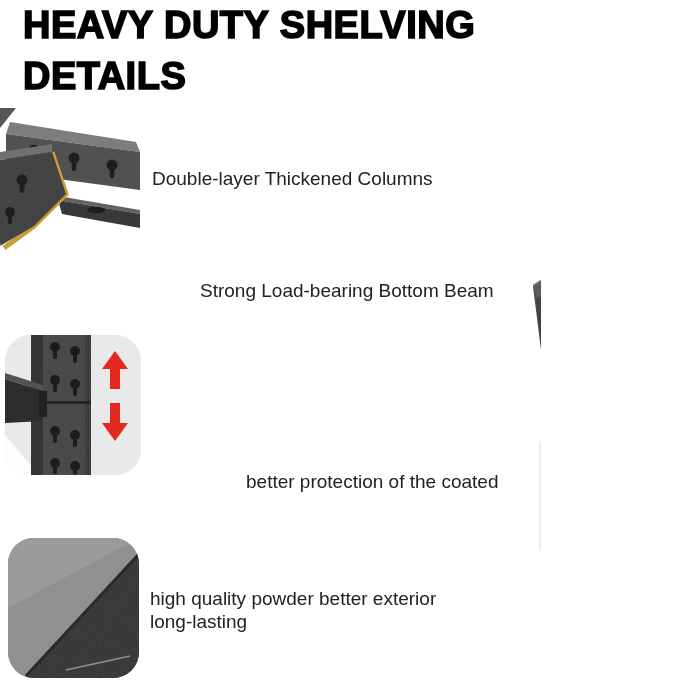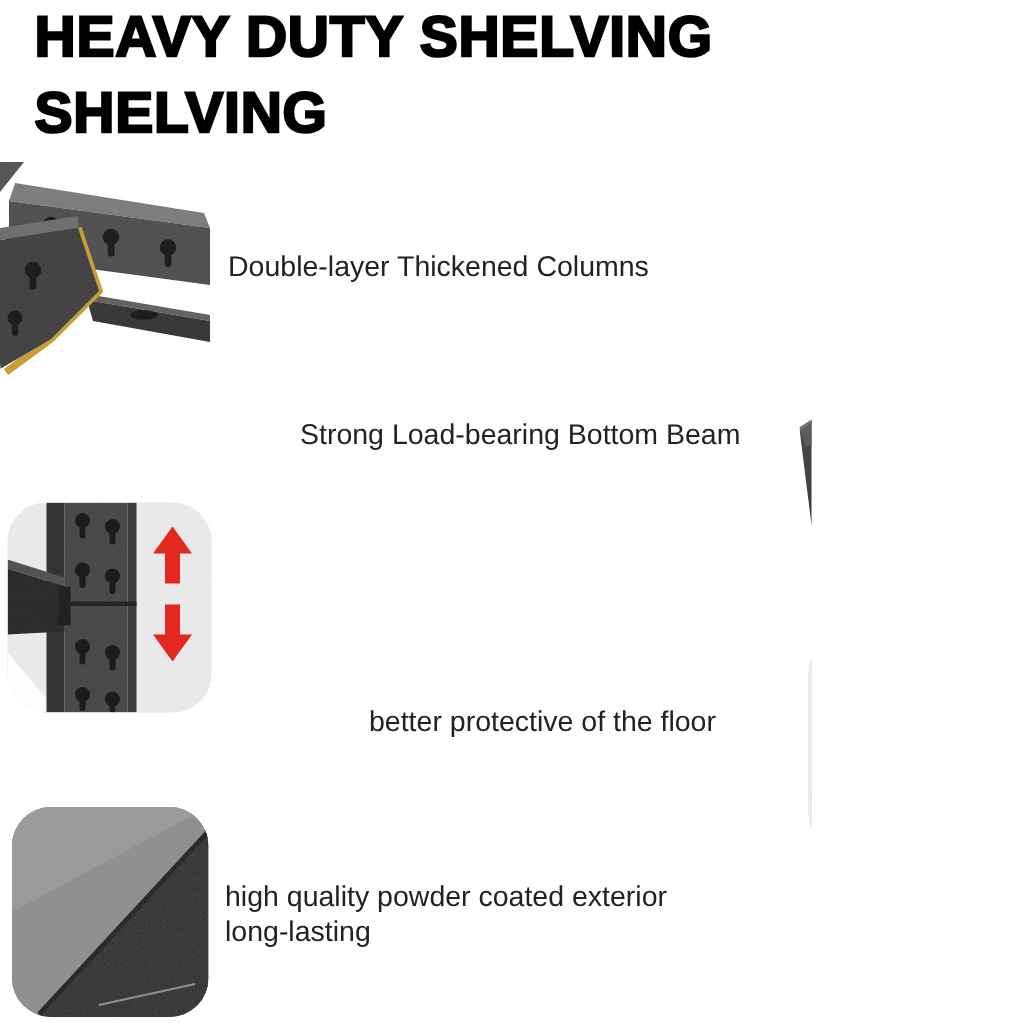--- a/index.html
+++ b/index.html
@@ -46,21 +46,21 @@
       </filter>
       <linearGradient id="gBeam" x1="0" y1="0" x2="1" y2="1">
         <stop offset="0" stop-color="#4a4a4a"></stop>
           <stop offset="1" stop-color="#262626"></stop>
       </linearGradient>
     </defs>
   </svg>
 
   <div class="title">
     <div>HEAVY DUTY SHELVING</div>
-    <div>SHELVING</div>
+    <div>DETAILS</div>
   </div>
 
   <div class="photo" id="photo-columns">
     <svg width="142" height="160" viewBox="0 0 142 160">
       <polygon points="0,0 16,0 0,20" fill="#4f4f4f"></polygon>
       <polygon points="10,14 136,34 140,44 6,26" fill="#787878"></polygon>
       <polygon points="6,26 140,44 140,82 6,64" fill="#4a4a4a"></polygon>
       <g fill="#151515">
         <circle cx="34" cy="42" r="5.5"></circle>
           <rect x="31.8" y="45" width="4.5" height="10" rx="2"></rect>
@@ -143,32 +143,32 @@
       <ellipse cx="69" cy="120" rx="52" ry="9" fill="#bdbab8"></ellipse>
       <polygon points="8,0 129,0 129,88 69,120 8,88" fill="#3b3b3b"></polygon>
       <path d="M46,0 L46,108" stroke="#b5b5b5" stroke-width="2" opacity="0.85"></path>
       <path d="M92,0 L92,108" stroke="#b5b5b5" stroke-width="2" opacity="0.85"></path>
       <path d="M69,0 L69,120" stroke="#262626" stroke-width="1.5" opacity="0.8"></path>
       <polyline points="8,88 69,120 129,88" stroke="#1f1f1f" stroke-width="2" fill="none"></polyline>
       <rect x="0" y="0" width="137" height="137" filter="url(#grainW)" opacity="0.18"></rect>
     </svg>
   </div>
   <div class="label" id="label-foot">
-    <div>better protective of the floor</div>
+    <div>better protection of the coated</div>
   </div>
 
   <div class="photo" id="photo-coating">
     <svg width="131" height="140" viewBox="0 0 131 140">
       <rect width="131" height="140" fill="#8f8f8f"></rect>
       <polygon points="0,0 131,0 0,70" fill="#9b9b9b"></polygon>
       <polygon points="131,14 131,140 16,140" fill="#2e2e2e"></polygon>
       <line x1="131" y1="16" x2="18" y2="138" stroke="#1c1c1c" stroke-width="3"></line>
       <line x1="58" y1="132" x2="122" y2="118" stroke="#cfcfcf" stroke-width="1.5" opacity="0.6"></line>
       <rect x="0" y="0" width="131" height="140" filter="url(#grainW)" opacity="0.28"></rect>
       <rect x="0" y="0" width="131" height="140" filter="url(#grainB)" opacity="0.18"></rect>
     </svg>
   </div>
   <div class="label" id="label-coating">
-    <div>high quality powder coated exterior</div>
+    <div>high quality powder better exterior</div>
     <div>long-lasting</div>
   </div>
 
 </div>
 
 </body></html>

